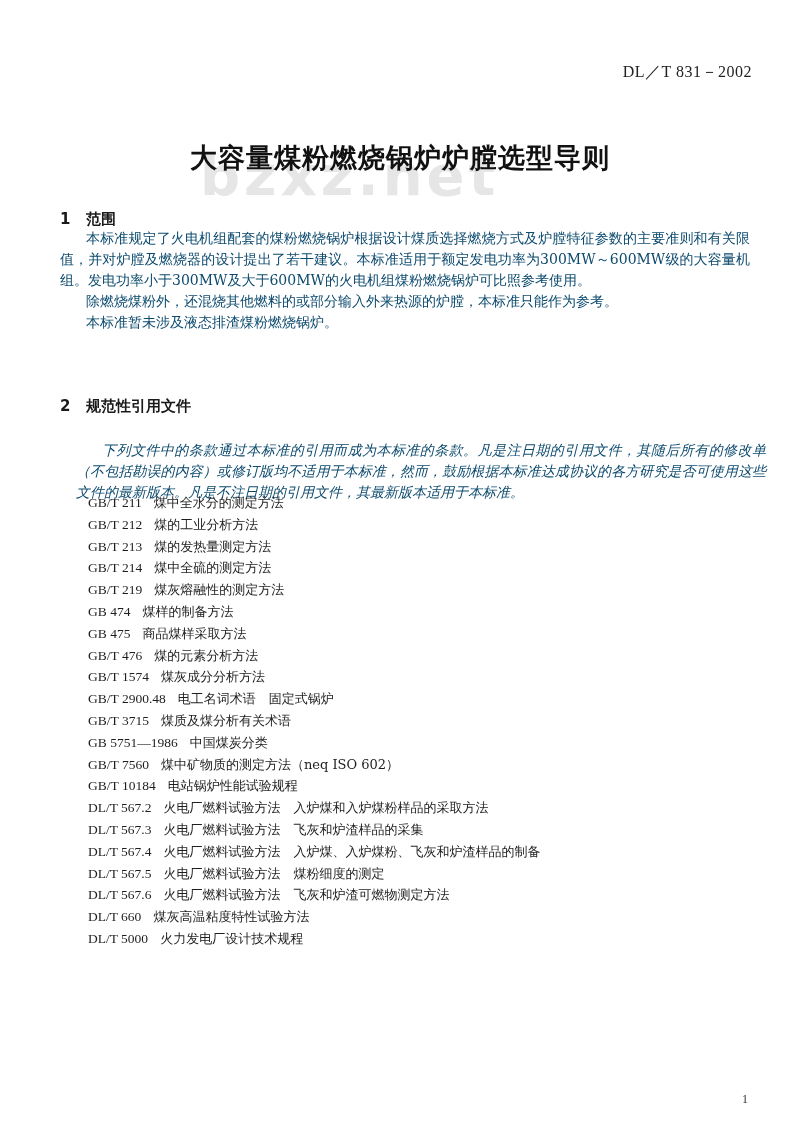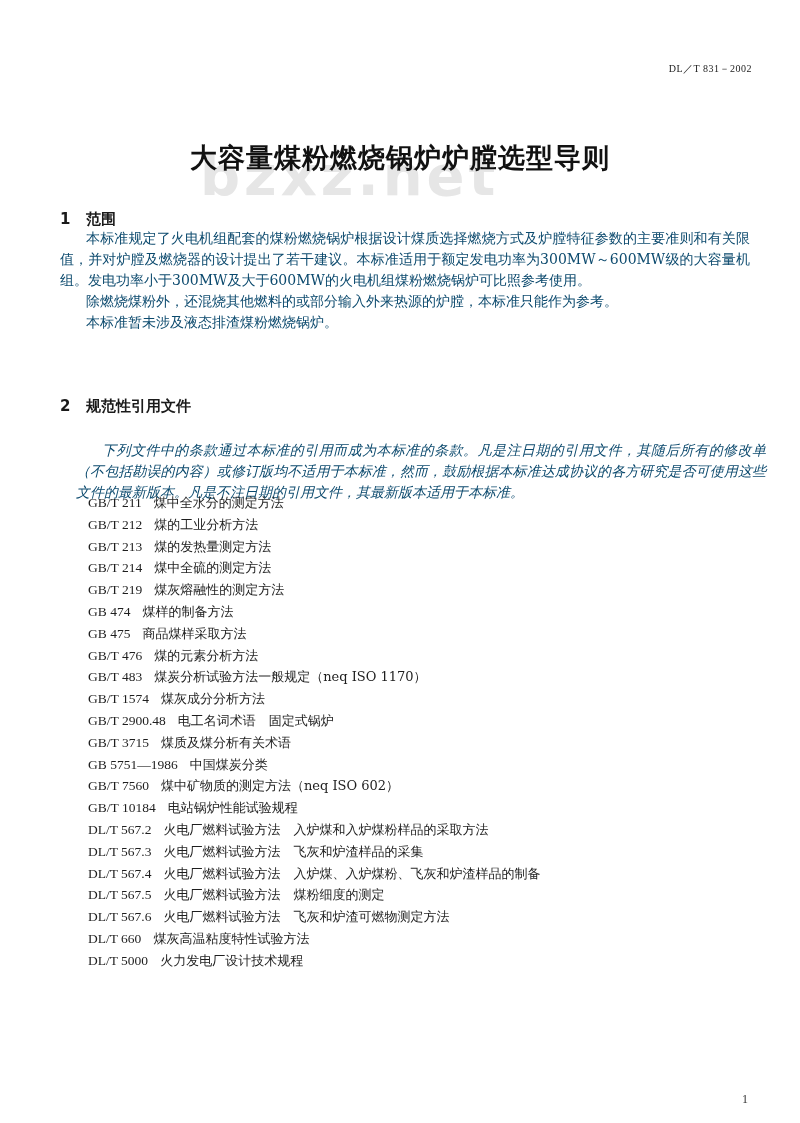--- a/index.html
+++ b/index.html
@@ -4,21 +4,21 @@
   <style>
     html, body { margin: 0; padding: 0; background: #ffffff; }
     body {
       width: 800px; height: 1123px; position: relative; overflow: hidden;
       font-family: "DejaVu Serif", "Liberation Serif", serif;
       color: #1a1a1a;
     }
     .doc-code {
       position: absolute; right: 48px; top: 62px;
       font-family: "Liberation Serif", "DejaVu Serif", serif;
-      font-size: 10px; color: #222; letter-spacing: 0.5px;
+      font-size: 16px; color: #222; letter-spacing: 0.5px;
     }
     .watermark {
       position: absolute; left: 200px; top: 138px; width: 360px;
       font-family: "DejaVu Sans", "Liberation Sans", sans-serif;
       font-weight: bold; font-size: 56px; line-height: 76px;
       color: #e6e6e6; letter-spacing: 4px; z-index: 0; user-select: none;
     }
     .title {
       position: absolute; left: 0; right: 0; top: 140px; text-align: center;
       font-family: "DejaVu Sans", "Liberation Sans", sans-serif;
@@ -77,21 +77,20 @@
 
 <ul class="ref-list">
   <li class="ref-item"><span class="ref-code">GB/T 211</span><span class="ref-title">煤中全水分的测定方法</span></li>
   <li class="ref-item"><span class="ref-code">GB/T 212</span><span class="ref-title">煤的工业分析方法</span></li>
   <li class="ref-item"><span class="ref-code">GB/T 213</span><span class="ref-title">煤的发热量测定方法</span></li>
   <li class="ref-item"><span class="ref-code">GB/T 214</span><span class="ref-title">煤中全硫的测定方法</span></li>
   <li class="ref-item"><span class="ref-code">GB/T 219</span><span class="ref-title">煤灰熔融性的测定方法</span></li>
   <li class="ref-item"><span class="ref-code">GB 474</span><span class="ref-title">煤样的制备方法</span></li>
   <li class="ref-item"><span class="ref-code">GB 475</span><span class="ref-title">商品煤样采取方法</span></li>
   <li class="ref-item"><span class="ref-code">GB/T 476</span><span class="ref-title">煤的元素分析方法</span></li>
-  <li class="ref-item"><span class="ref-code">GB/T 483</span><span class="ref-title">煤炭分析试验方法一般规定（neq ISO 1170）</span></li>
   <li class="ref-item"><span class="ref-code">GB/T 1574</span><span class="ref-title">煤灰成分分析方法</span></li>
   <li class="ref-item"><span class="ref-code">GB/T 2900.48</span><span class="ref-title">电工名词术语　固定式锅炉</span></li>
   <li class="ref-item"><span class="ref-code">GB/T 3715</span><span class="ref-title">煤质及煤分析有关术语</span></li>
   <li class="ref-item"><span class="ref-code">GB 5751—1986</span><span class="ref-title">中国煤炭分类</span></li>
   <li class="ref-item"><span class="ref-code">GB/T 7560</span><span class="ref-title">煤中矿物质的测定方法（neq ISO 602）</span></li>
   <li class="ref-item"><span class="ref-code">GB/T 10184</span><span class="ref-title">电站锅炉性能试验规程</span></li>
   <li class="ref-item"><span class="ref-code">DL/T 567.2</span><span class="ref-title">火电厂燃料试验方法　入炉煤和入炉煤粉样品的采取方法</span></li>
   <li class="ref-item"><span class="ref-code">DL/T 567.3</span><span class="ref-title">火电厂燃料试验方法　飞灰和炉渣样品的采集</span></li>
   <li class="ref-item"><span class="ref-code">DL/T 567.4</span><span class="ref-title">火电厂燃料试验方法　入炉煤、入炉煤粉、飞灰和炉渣样品的制备</span></li>
   <li class="ref-item"><span class="ref-code">DL/T 567.5</span><span class="ref-title">火电厂燃料试验方法　煤粉细度的测定</span></li>

